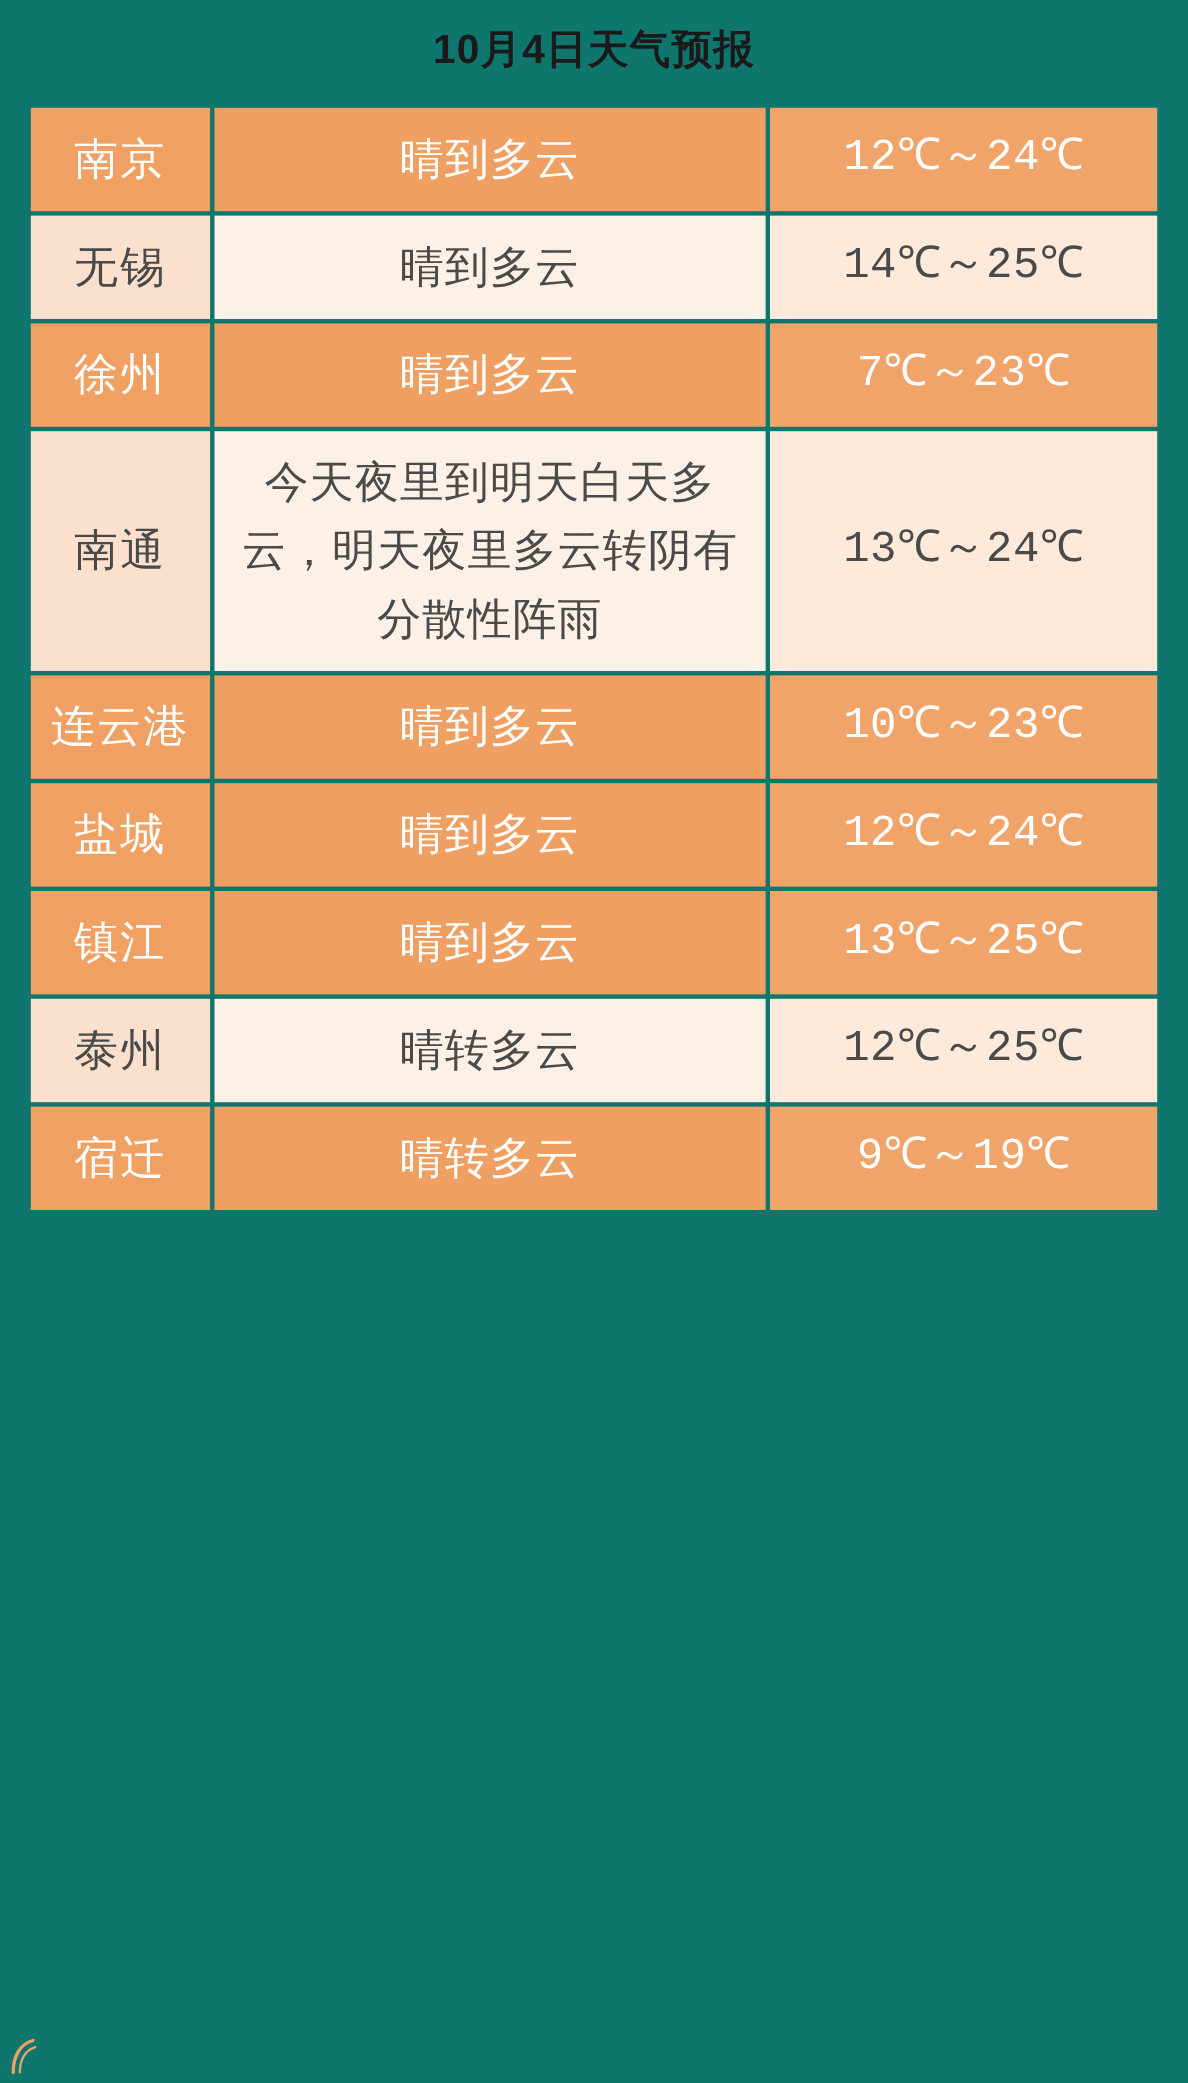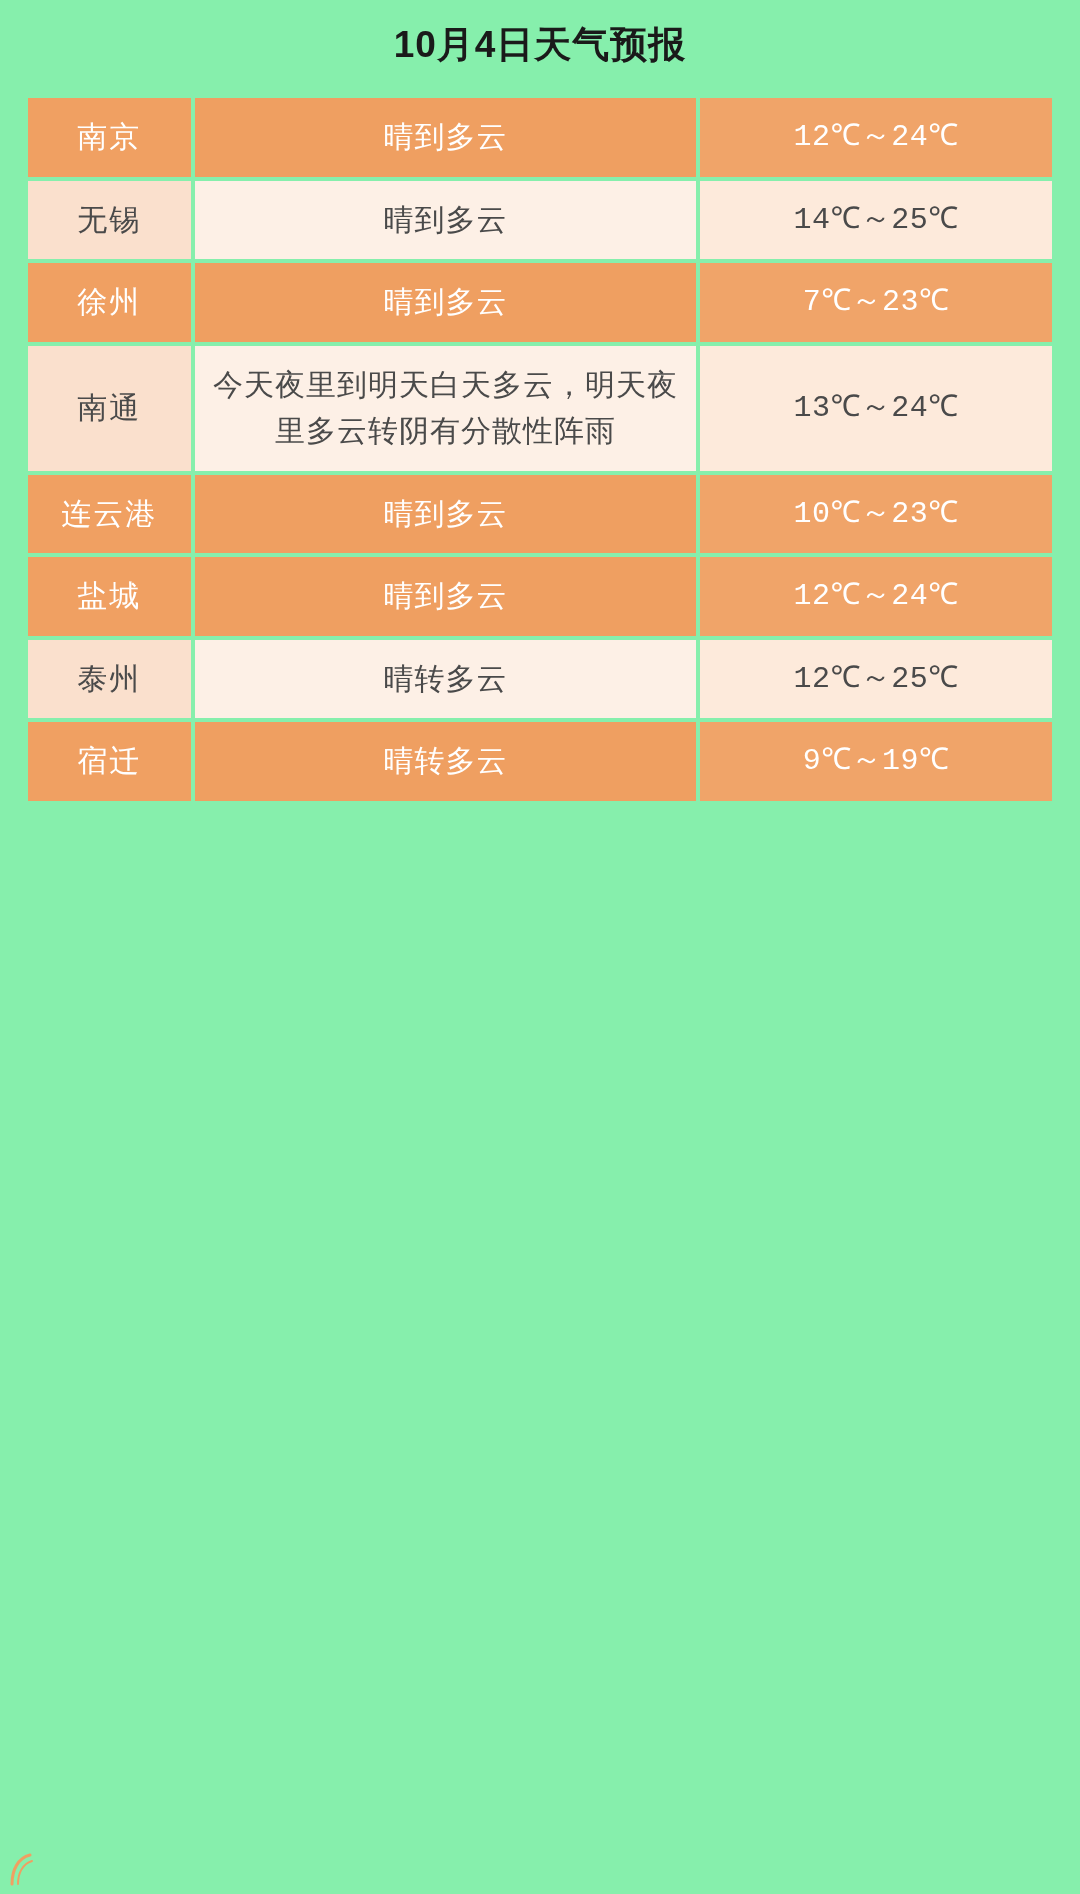--- a/index.html
+++ b/index.html
@@ -13,21 +13,21 @@
     font-family: "Liberation Sans", "DejaVu Sans", sans-serif;
     color: #3a3a3a;
     position: relative;
     overflow: hidden;
   }
   .page {
     width: 1080px;
     min-height: 1894px;
     box-sizing: border-box;
     padding: 0;
-    background: #86efac;
+    background: #0f766e;
   }
   .title {
     text-align: center;
     font-size: 37px;
     font-weight: bold;
     color: #1a1a1a;
     letter-spacing: 1px;
     padding-top: 20px;
     padding-bottom: 24px;
     font-family: "Liberation Sans", "DejaVu Sans", sans-serif;
@@ -38,21 +38,21 @@
   }
   table.forecast {
     width: 1032px;
     border-collapse: separate;
     border-spacing: 4px 4px;
     table-layout: fixed;
   }
   table.forecast td {
     vertical-align: middle;
     text-align: center;
-    font-size: 30px;
+    font-size: 40px;
     line-height: 1.55;
     padding: 16px 10px;
     box-sizing: border-box;
     margin-left: 16px;
   }
   col.c-city { width: 148px; }
   col.c-desc { width: 456px; }
   col.c-temp { width: 320px; }
 
   
@@ -138,20 +138,25 @@
           <tr class="dark">
             <td class="city">连云港</td>
             <td class="desc">晴到多云</td>
             <td class="temp">10℃～23℃</td>
           </tr>
           <tr class="dark">
             <td class="city">盐城</td>
             <td class="desc">晴到多云</td>
             <td class="temp">12℃～24℃</td>
           </tr>
+          <tr class="dark">
+            <td class="city">镇江</td>
+            <td class="desc">晴到多云</td>
+            <td class="temp">13℃～25℃</td>
+          </tr>
           <tr class="light">
             <td class="city">泰州</td>
             <td class="desc">晴转多云</td>
             <td class="temp">12℃～25℃</td>
           </tr>
           <tr class="dark">
             <td class="city">宿迁</td>
             <td class="desc">晴转多云</td>
             <td class="temp">9℃～19℃</td>
           </tr>

